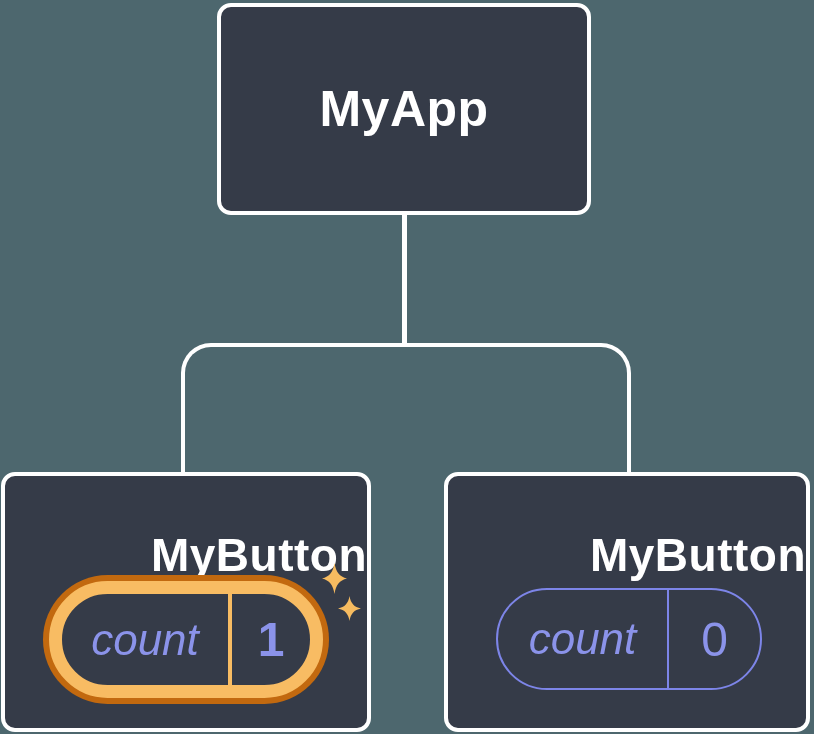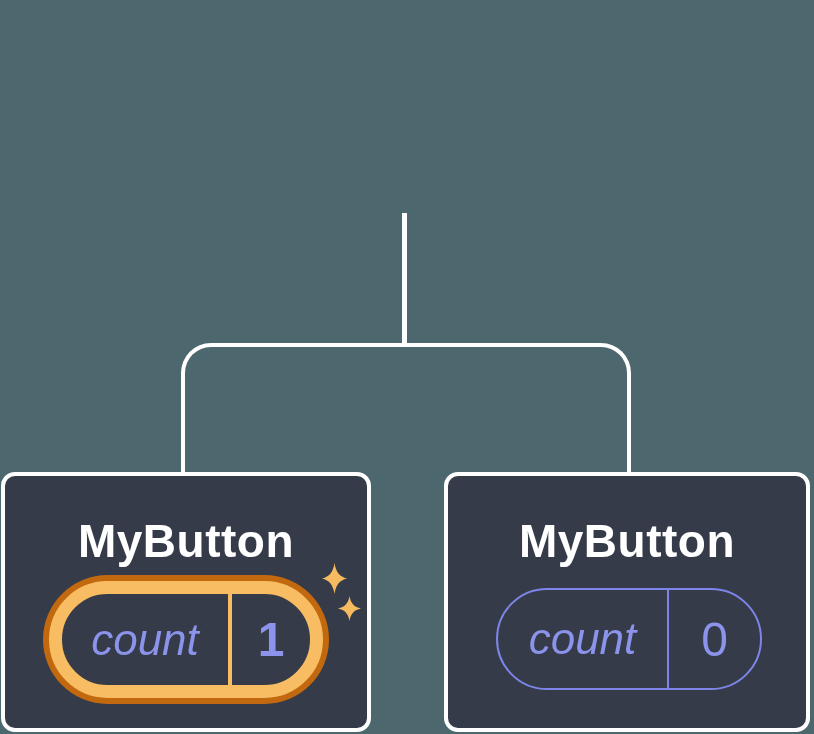--- a/index.html
+++ b/index.html
@@ -30,21 +30,21 @@
   }
   .branch{
     position:absolute;left:181px;top:343px;width:450px;height:131px;
     border:4px solid #ffffff;border-bottom:none;
     border-radius:30px 30px 0 0;
     box-sizing:border-box;
   }
   .child-left{left:1px;top:472px;width:370px;height:260px;}
   .child-right{left:444px;top:472px;width:366px;height:260px;}
   .child-label{
-    display:block;text-align:center;margin-top:38px;
+    display:block;text-align:right;margin-top:52px;
     color:#ffffff;font-size:46px;font-weight:700;letter-spacing:0.5px;
   }
   .pill{
     position:absolute;display:flex;box-sizing:border-box;
     border-radius:999px;overflow:hidden;align-items:stretch;
   }
   .pill-highlight{
     left:49px;top:581px;width:274px;height:117px;
     background:#353b48;
     border:13px solid #f8bc63;
@@ -76,20 +76,23 @@
   .sparkle-small{position:absolute;left:16px;top:33px;}
 </style>
 </head>
 <body>
 
 <div class="canvas">
 
   <div class="stem"></div>
   <div class="branch"></div>
 
+  <div class="node root-node">
+    <span class="root-label">MyApp</span>
+  </div>
 
   <div class="node child-left">
     <span class="child-label">MyButton</span>
   </div>
 
   <div class="pill pill-highlight">
     <div class="name-cell">count</div>
     <div class="value-cell">1</div>
   </div>
 

